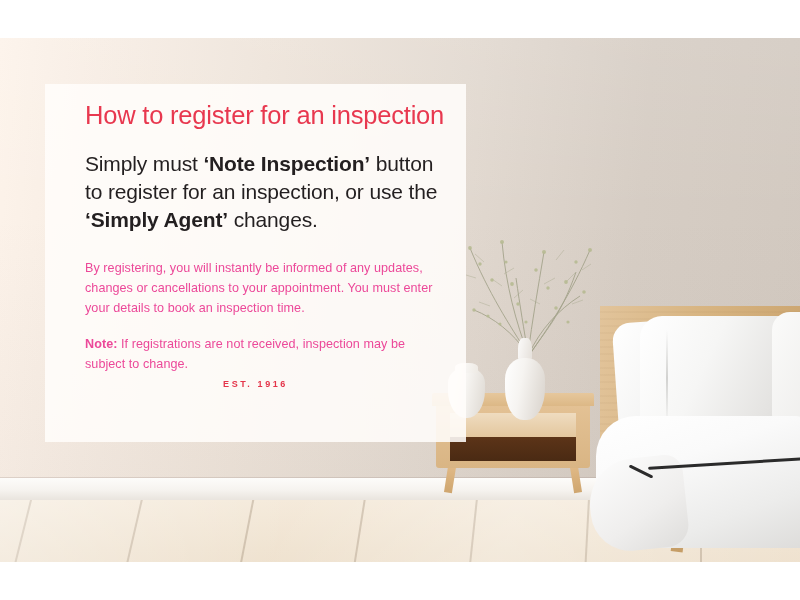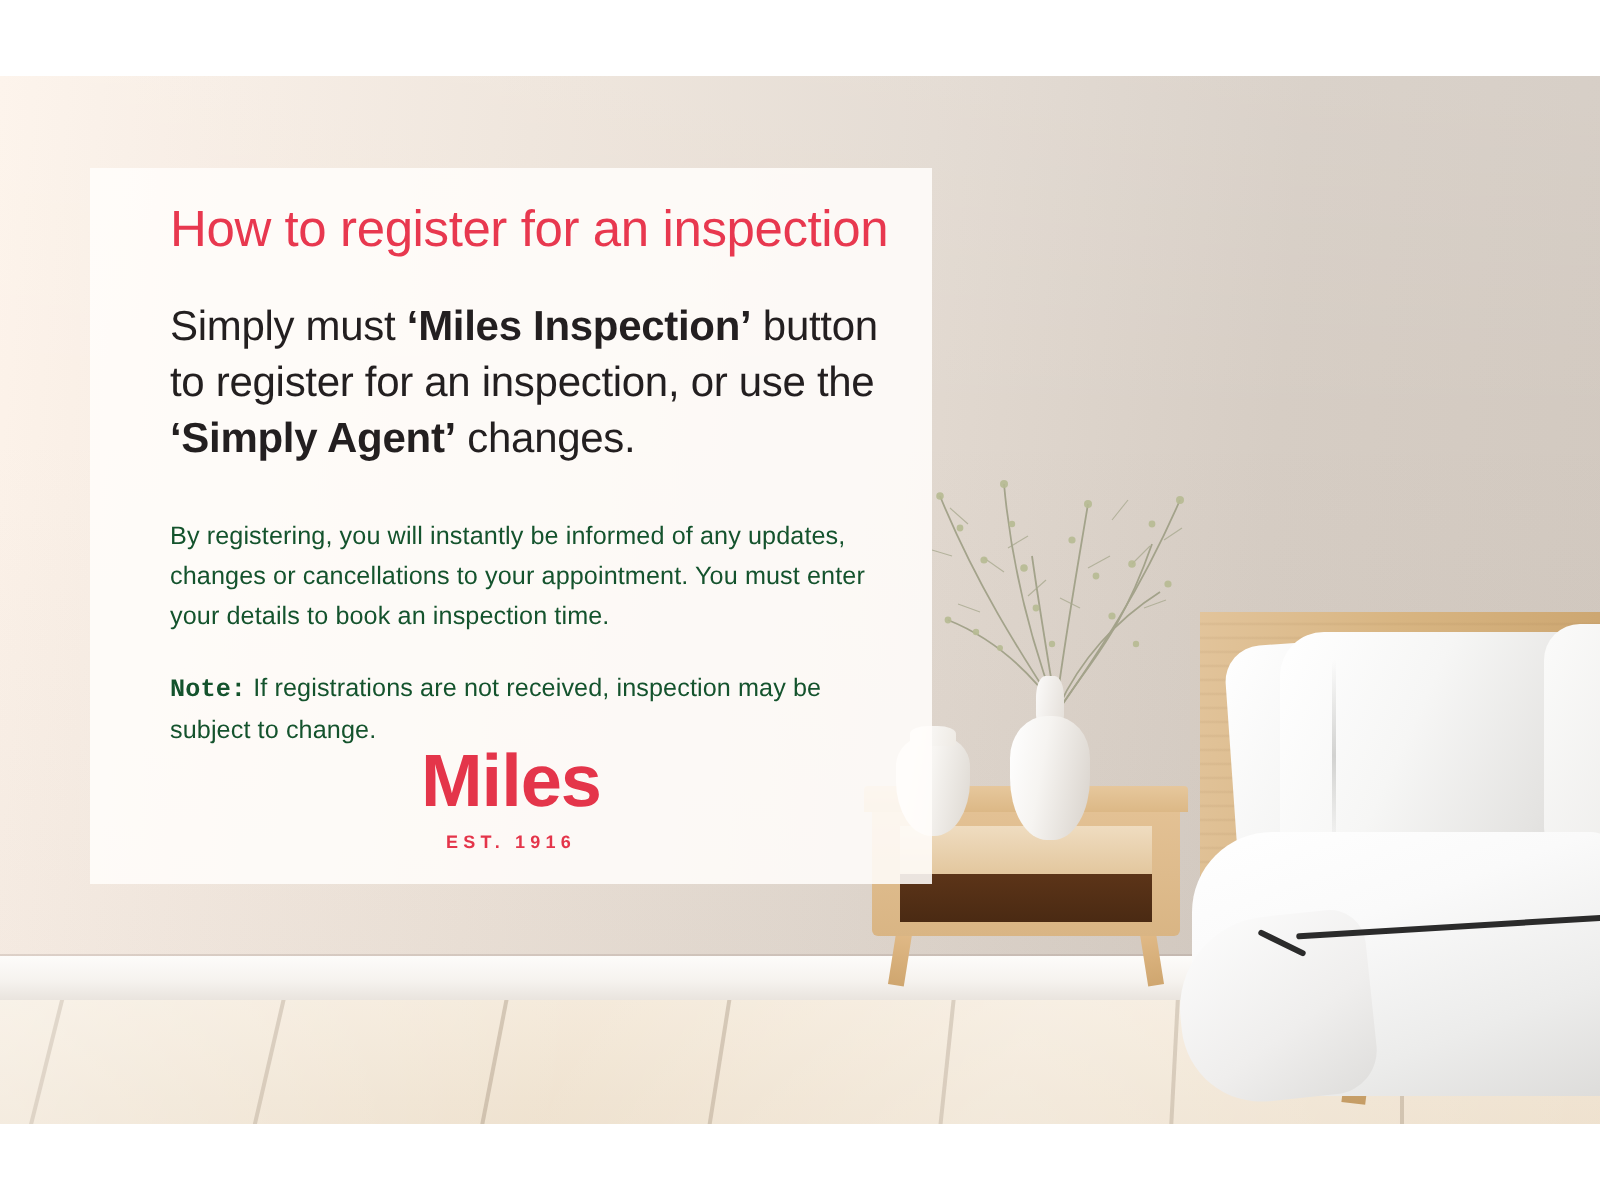--- a/index.html
+++ b/index.html
@@ -328,27 +328,27 @@
     line-height: 1.33;
     letter-spacing: -0.15px;
   }
   .card-lede b { font-weight: 700; }
 
   .card-body {
     margin: 24px 0 0 0;
     padding: 0 0 0 18px;
     font-size: 12.6px;
     font-weight: 400;
-    color: #14532d;
+    color: #ec4899;
     line-height: 1.62;
     letter-spacing: 0.05px;
   }
   .card-body p { margin: 0; }
   .card-body p + p { margin-top: 15px; }
-  .card-body b { font-weight: 700; font-family: Liberation Mono, monospace; }
+  .card-body b { font-weight: 700; }
 
   
   .logo {
     position: absolute;
     left: 0;
     top: 288px;
     width: 421px;
     text-align: center;
   }
   .logo-word {
@@ -464,28 +464,27 @@
     <div class="duvet"></div>
     <div class="duvet-fold"></div>
     <div class="duvet-trim"></div>
     <div class="duvet-trim2"></div>
   </div>
 
   <div id="card">
 
     <h1 class="card-title">How to register for an inspection</h1>
 
-    <p class="card-lede"><span>Simply must </span><b>‘Miles Inspection’</b><span> button to register for an inspection, or use the </span><b>‘Simply Agent’</b><span> changes.</span></p>
+    <p class="card-lede"><span>Simply must </span><b>‘Note Inspection’</b><span> button to register for an inspection, or use the </span><b>‘Simply Agent’</b><span> changes.</span></p>
 
     <div class="card-body">
       <p>By registering, you will instantly be informed of any updates, changes or cancellations to your appointment. You must enter your details to book an inspection time.</p>
       <p><b>Note:</b><span> If registrations are not received, inspection may be subject to change.</span></p>
     </div>
 
     <div class="logo">
-      <div class="logo-word">Miles</div>
       <div class="logo-est">EST. 1916</div>
     </div>
   </div>
 
   <div class="bar-top"></div>
   <div class="bar-bottom"></div>
 </div>
 
 </body></html>

